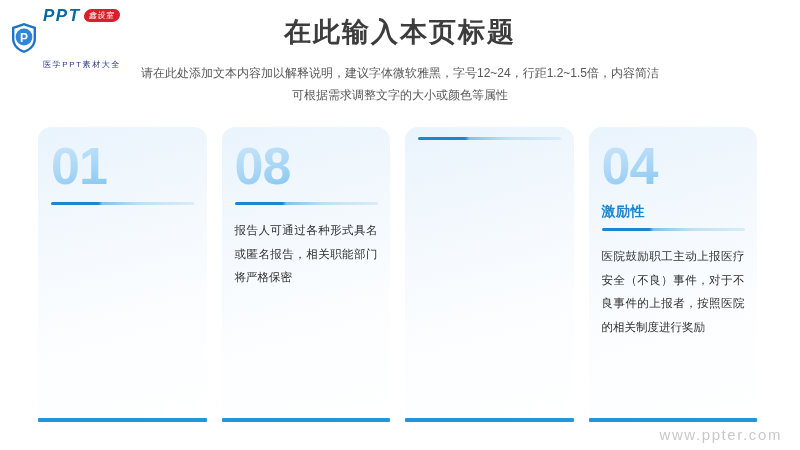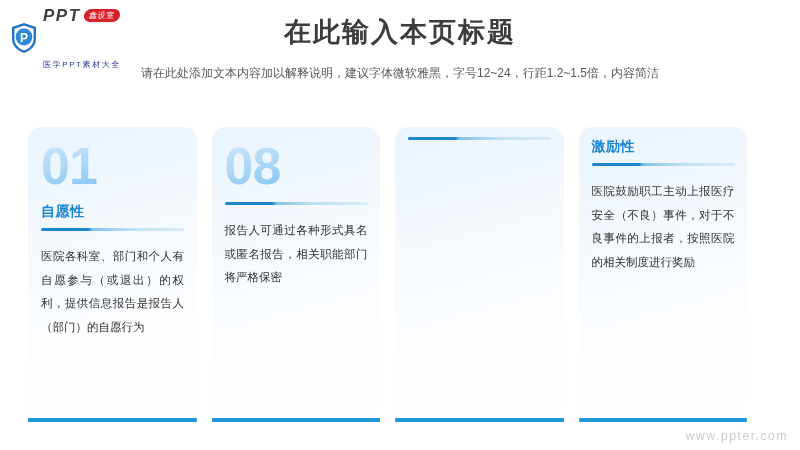--- a/index.html
+++ b/index.html
@@ -39,21 +39,21 @@
   }
   .logo-row1 {
     display: flex;
     align-items: center;
     gap: 3px;
   }
   .logo-ppt {
     font-size: 17px;
     font-weight: bold;
     font-style: italic;
-    color: #404040;
+    color: #0369a1;
     letter-spacing: 1.5px;
     line-height: 1;
   }
   .logo-badge {
     background: #d8202a;
     color: #ffffff;
     font-size: 8px;
     line-height: 1;
     padding: 2.5px 5px 2.5px 5px;
     border-radius: 8px 8px 8px 8px;
@@ -91,21 +91,21 @@
     font-size: 12px;
     color: #585858;
     line-height: 1.85;
   }
   .page-subtitle .line { display: block; }
 
   
   .cards {
     position: absolute;
     top: 127px;
-    left: 28px;
+    left: 38px;
     width: 710px;
     height: 295px;
     display: flex;
     gap: 15px;
   }
   .card {
     position: relative;
     width: 168.5px;
     flex: none;
     height: 295px;
@@ -163,23 +163,23 @@
     bottom: 0;
     width: 168.5px;
     height: 4px;
     background: #2196d8;
     border-radius: 1px;
   }
 
   
   .watermark {
     position: absolute;
-    right: 12px;
+    right: 18px;
     bottom: 7px;
-    font-size: 12px;
+    font-size: 15px;
     color: #c9c9c9;
     letter-spacing: 1.6px;
     font-family: "Liberation Sans", "DejaVu Sans", sans-serif;
     margin-left: 32px;
   }
 </style>
 </head>
 <body>
 
 <div class="logo">
@@ -196,30 +196,29 @@
       <span class="logo-ppt">PPT</span>
       <span class="logo-badge">鑫设室</span>
     </div>
     <div class="logo-sub">医学PPT素材大全</div>
   </div>
 </div>
 
 <div class="page-title">在此输入本页标题</div>
 <div class="page-subtitle">
   <span class="line">请在此处添加文本内容加以解释说明，建议字体微软雅黑，字号12~24，行距1.2~1.5倍，内容简洁</span>
+  <span class="line">可根据需求调整文字的大小或颜色等属性</span>
 </div>
 
 <div class="cards">
 
   <div class="card">
     <div class="card-inner">
       <div class="card-number">01</div>
-      <div class="card-heading">自愿性</div>
-      <div class="card-divider"></div>
-      <div class="card-body">医院各科室、部门和个人有自愿参与（或退出）的权利，提供信息报告是报告人（部门）的自愿行为</div>
+      <div class="card-divider"></div>
     </div>
     <div class="card-bar"></div>
   </div>
 
   <div class="card">
     <div class="card-inner">
       <div class="card-number">08</div>
       <div class="card-divider"></div>
       <div class="card-body">报告人可通过各种形式具名或匿名报告，相关职能部门将严格保密</div>
     </div>
@@ -228,20 +227,21 @@
 
   <div class="card">
     <div class="card-inner">
       <div class="card-divider"></div>
     </div>
     <div class="card-bar"></div>
   </div>
 
   <div class="card">
     <div class="card-inner">
+      <div class="card-number">04</div>
       <div class="card-heading">激励性</div>
       <div class="card-divider"></div>
       <div class="card-body">医院鼓励职工主动上报医疗安全（不良）事件，对于不良事件的上报者，按照医院的相关制度进行奖励</div>
     </div>
     <div class="card-bar"></div>
   </div>
 
 </div>
 
 <div class="watermark">www.ppter.com</div>

